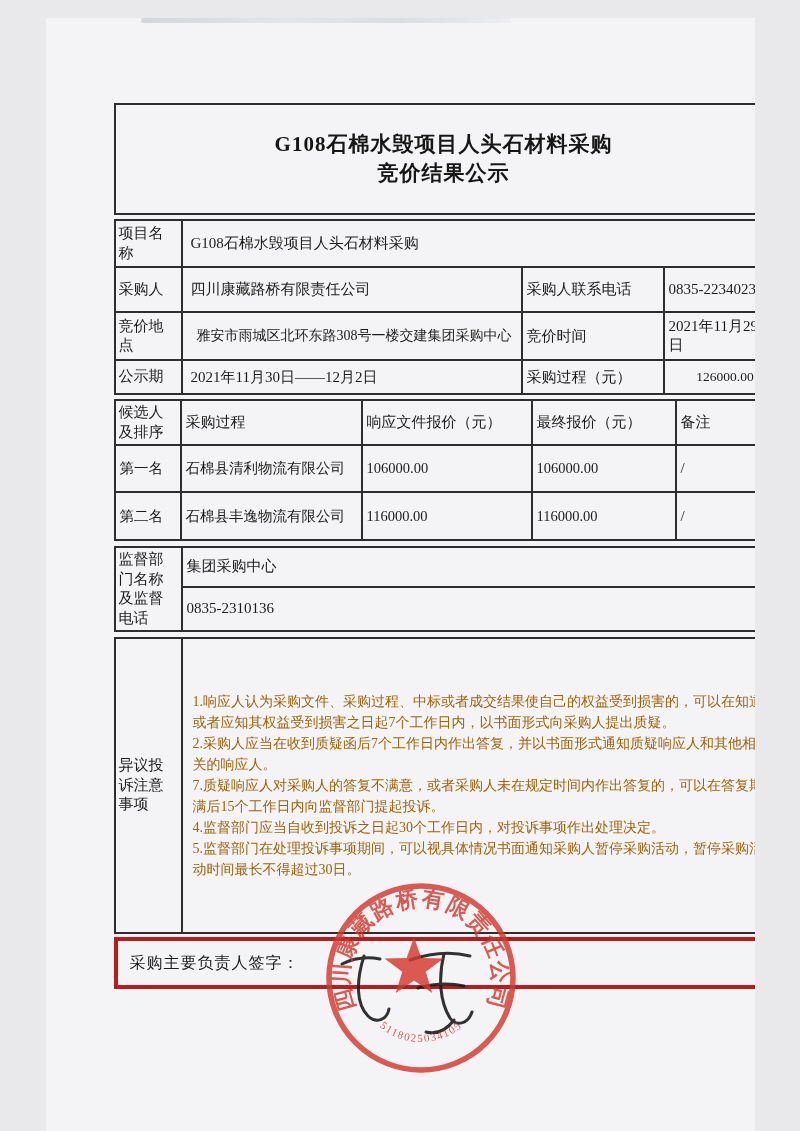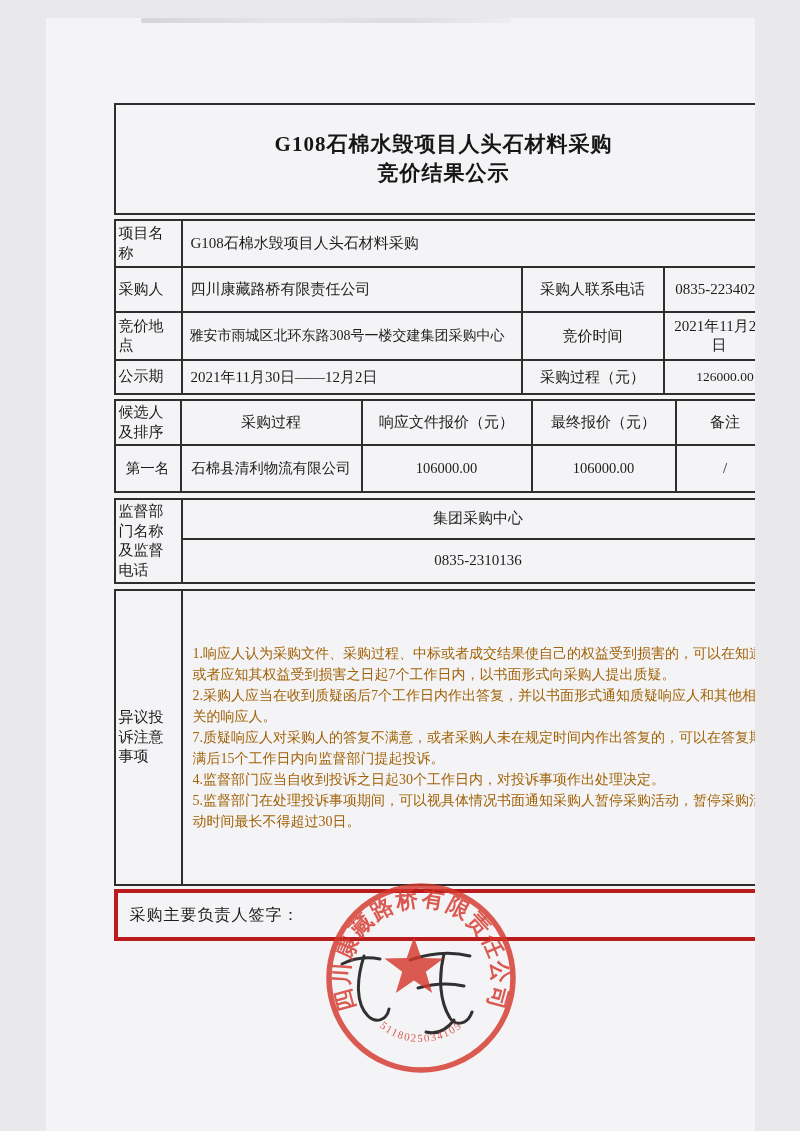--- a/index.html
+++ b/index.html
@@ -10,23 +10,23 @@
   .doc{position:absolute;left:68px;top:85px;width:660px;}
   table{border-collapse:collapse;table-layout:fixed;width:660px;}
   td{border:2px solid #2e2e2e;color:#1c1c1c;font-size:15px;vertical-align:middle;padding:2px 4px;box-sizing:border-box;}
   .title-box{box-sizing:border-box;width:660px;height:112px;border:2px solid #2e2e2e;
     display:flex;flex-direction:column;align-items:center;justify-content:center;}
   .title-line{font-size:21px;font-weight:bold;letter-spacing:1px;color:#161616;line-height:29px;}
   .sec{margin-top:4px;}
   .sec5{margin-top:5px;}
   .sec3{margin-top:3px;}
   .label{white-space:pre-line;line-height:1.3;padding:2px 3px;}
-  .center{text-align:center;}
+  .center{}
   .left{text-align:left;padding-left:8px;}
-  .tight{font-size:14px;padding-left:7px;}
+  .tight{font-size:14px;padding-left:14px;}
   .num{font-size:13.5px;text-align:center;padding-left:16px;}
   .cand{font-size:14.5px;}
   .notice-cell{padding:10px 10px;}
   .notice-item{font-size:14px;line-height:21px;text-align:left;color:#a16207;}
   .sign-cell{border:4px solid #b91c1c;height:48px;}
   .sign-label{font-size:16px;padding-left:12px;letter-spacing:1px;}
   .overlay{position:absolute;pointer-events:none;}
 </style>
 </head>
 <body>
@@ -91,20 +91,27 @@
         <td class="center">采购过程</td>
         <td class="center">响应文件报价（元）</td>
         <td class="center">最终报价（元）</td>
         <td class="center">备注</td>
       </tr>
       <tr style="height:47px">
         <td class="center cand">第一名</td>
         <td class="center cand">石棉县清利物流有限公司</td>
         <td class="center cand">106000.00</td>
         <td class="center cand">106000.00</td>
+        <td class="center">/</td>
+      </tr>
+      <tr style="height:48px">
+        <td class="center cand">第二名</td>
+        <td class="center cand">石棉县丰逸物流有限公司</td>
+        <td class="center cand">116000.00</td>
+        <td class="center cand">116000.00</td>
         <td class="center">/</td>
       </tr>
     </tbody>
       </table>
 
 
     <table class="sec5">
       <colgroup>
           <col style="width:67px">
           <col style="width:593px">

